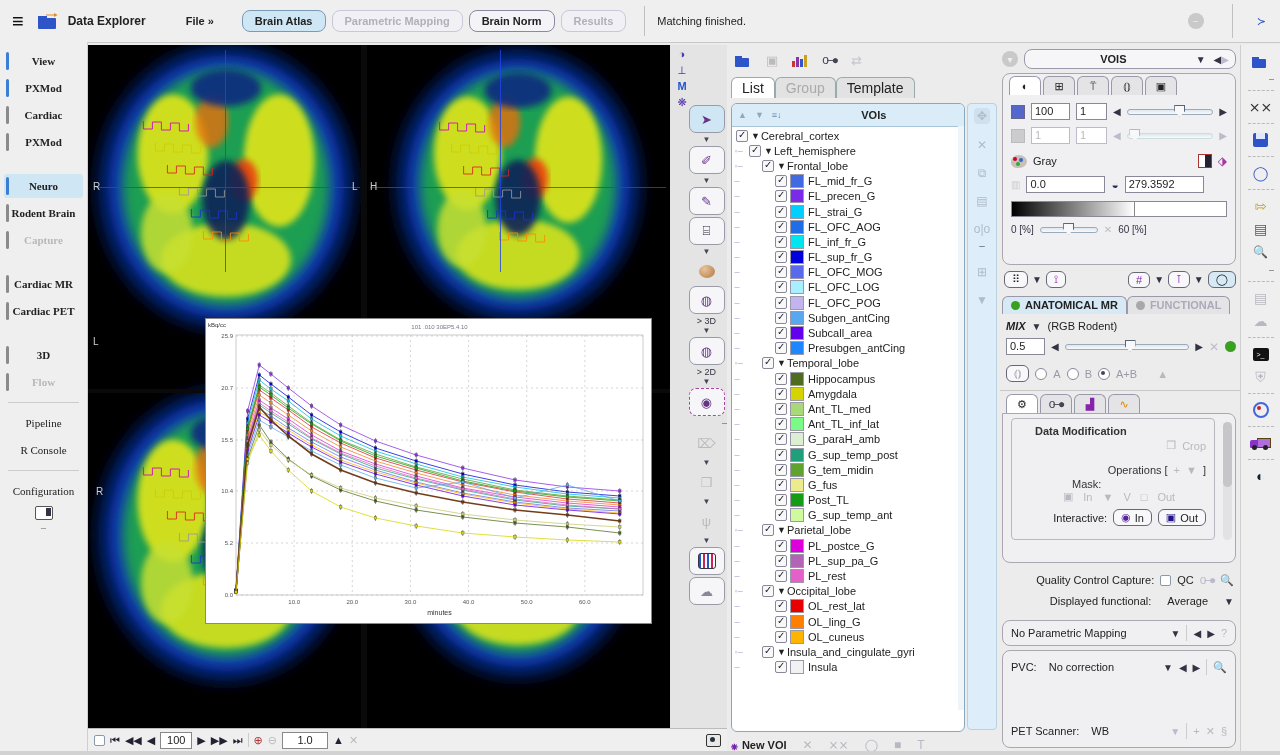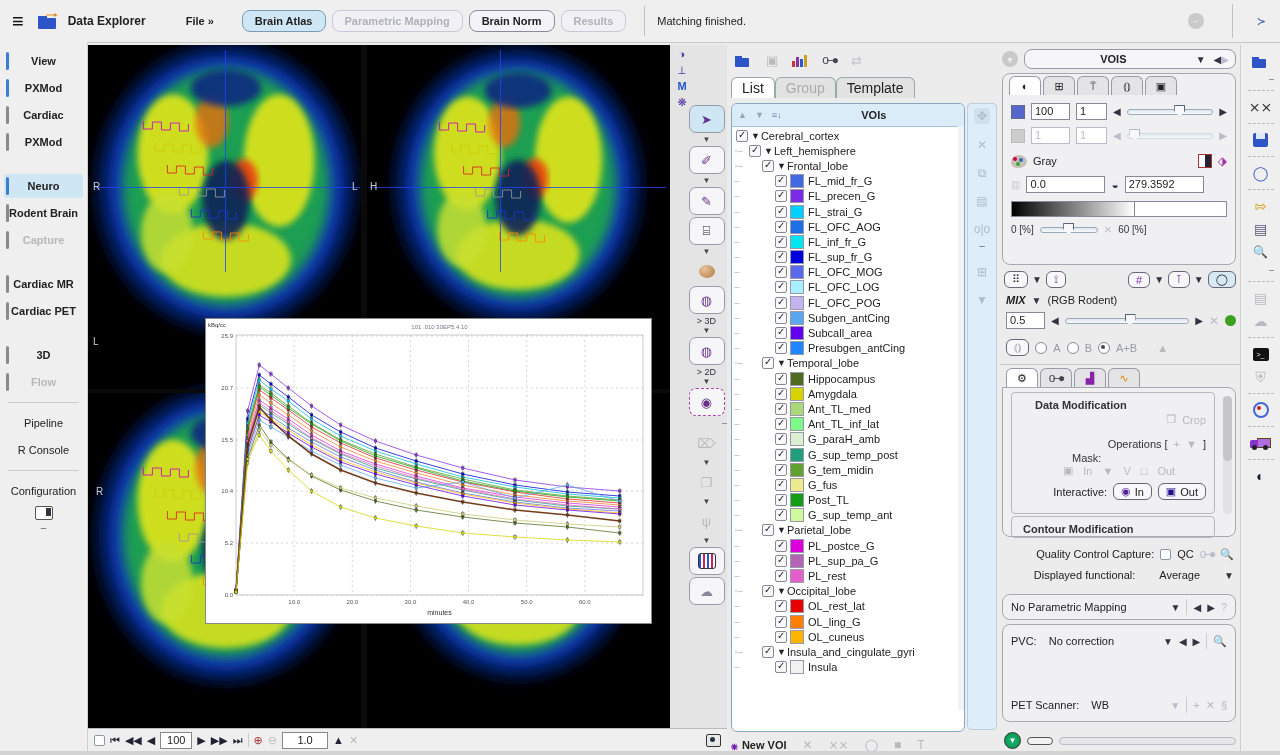--- a/index.html
+++ b/index.html
@@ -17,21 +17,21 @@
   .ttab{border:1px solid #8a8aa0;border-radius:8px;padding:4px 12px;margin-right:6px;background:#f4f4f8;font-weight:bold;font-size:11px;cursor:pointer;}
   .ttab.active{background:#cfe6f5;border-color:#7a9ab8;}
   .ttab.dis{color:#b0b0b8;font-weight:bold;border-color:#c8c8d8;background:#f1f1f5;}
   .tsep{width:1px;height:30px;background:#c0c0c0;margin:0 12px;}
   .status{font-size:11px;color:#222;}
   .tb-right{margin-left:auto;display:flex;align-items:center;}
   .graycircle{width:16px;height:16px;border-radius:50%;background:#c9c9c9;display:flex;align-items:center;justify-content:center;color:#efefef;font-size:10px;margin-right:28px;cursor:pointer;}
   .tbr-sep{width:1px;height:34px;background:#c0c0c0;margin-right:24px;}
   .tinyarrow{color:#3355bb;font-size:11px;margin-right:14px;}
   
-  #sidebar{left:0;top:42px;width:88px;height:713px;background:#efefef;border-right:1px solid #cfcfcf;padding-top:4px;box-sizing:border-box;}
+  #sidebar{left:0;top:42px;width:88px;height:713px;background:#efefef;border-right:1px solid #cfcfcf;padding-top:4px;box-sizing:border-box;font-family:Liberation Serif, serif;}
   .sb-item{position:relative;height:24px;margin:3px 4px;display:flex;align-items:center;justify-content:center;font-weight:bold;font-size:11px;cursor:pointer;border-radius:3px;}
   .sb-item .sb-bar{position:absolute;left:2px;top:3px;bottom:3px;width:3px;background:#8a8a8a;border-radius:2px;}
   .sb-item.acc .sb-bar{background:#3b7fd4;}
   .sb-item.sel{background:#cfe6f5;}
   .sb-item.dis{color:#b8b8b8;}
   .sb-item.plain{font-weight:normal;}
   .sb-space{height:14px;}
   .sb-div{height:1px;background:#cccccc;margin:8px 8px;}
   .sb-cfgicon{width:16px;height:12px;margin:2px auto;border:1px solid #555;border-radius:2px;background:#fff;position:relative;cursor:pointer;}
   .sb-cfgicon::after{content:"";position:absolute;right:1px;top:1px;width:5px;height:8px;background:#334;}
@@ -1251,20 +1251,30 @@
       <span class="btn">⠿</span>
       <span class="arrbtn">▼</span>
       <span class="btn" style="color:#82a;">⟟</span>
       <span style="flex:1;"></span>
       <span class="btn" style="color:#82a;">#</span>
       <span class="arrbtn">▼</span>
       <span class="btn" style="color:#82a;">⊺</span>
       <span class="arrbtn">▼</span>
       <span class="btn" style="background:#d6e9f5;">◯</span>
     </div>
+    <div class="rp-tab2" style="margin:8px 0 0 2px;">
+      <span class="atab on">
+          <span class="dot" style="background:#3aa020;"></span>
+          <span>ANATOMICAL MR</span>
+        </span>
+      <span class="atab dis">
+          <span class="dot" style="background:#a8a8a8;"></span>
+          <span>FUNCTIONAL</span>
+        </span>
+    </div>
     <div class="rp-row" style="margin:6px 4px 0 6px;">
       <span style="font-weight:bold;font-style:italic;">MIX</span>
       <span class="arrbtn">▼</span>
       <span>(RGB Rodent)</span>
     </div>
     <div class="rp-row" style="margin:6px 4px 0 6px;">
       <span class="numbox" style="width:34px;">0.5</span>
       <span class="arrbtn">◀</span>
       <span class="slider">
           <span class="sthumb" style="left:48%;"></span>
@@ -1321,35 +1331,32 @@
           <span class="btn">
               <span style="color:#529;">◉</span>
               <span>In</span>
             </span>
           <span class="btn">
               <span style="color:#218;">▣</span>
               <span>Out</span>
             </span>
         </div>
       </div>
-      <div class="fldset" style="height:8px;margin-right:20px;margin-top:-2px;">
-        <legend>Contour Modification</legend>
-      </div>
       <div class="scroll">
           <div class="th"></div>
         </div>
     </div>
     <div class="rp-row" style="margin:10px 6px 0;justify-content:flex-end;">
       <span>Quality Control Capture:</span>
       <span class="chk"></span>
       <span>QC</span>
       <span class="linkico" style="color:#bbc;">o–●</span>
       <span class="disgray">🔍</span>
     </div>
-    <div class="rp-row" style="margin:8px 6px 13px;justify-content:flex-end;gap:24px;">
+    <div class="rp-row" style="margin:8px 6px 13px;justify-content:flex-end;gap:16px;">
       <span>Displayed functional:</span>
       <span>Average</span>
       <span class="arrbtn">▼</span>
     </div>
     <div class="grpbox rp-row" style="margin:8px 4px 0 2px;height:24px;padding:0 8px;">
       <span style="flex:1;">No Parametric Mapping</span>
       <span class="arrbtn">▼</span>
       <span class="vfsep"></span>
       <span class="arrbtn">◀</span>
       <span class="arrbtn">▶</span>

